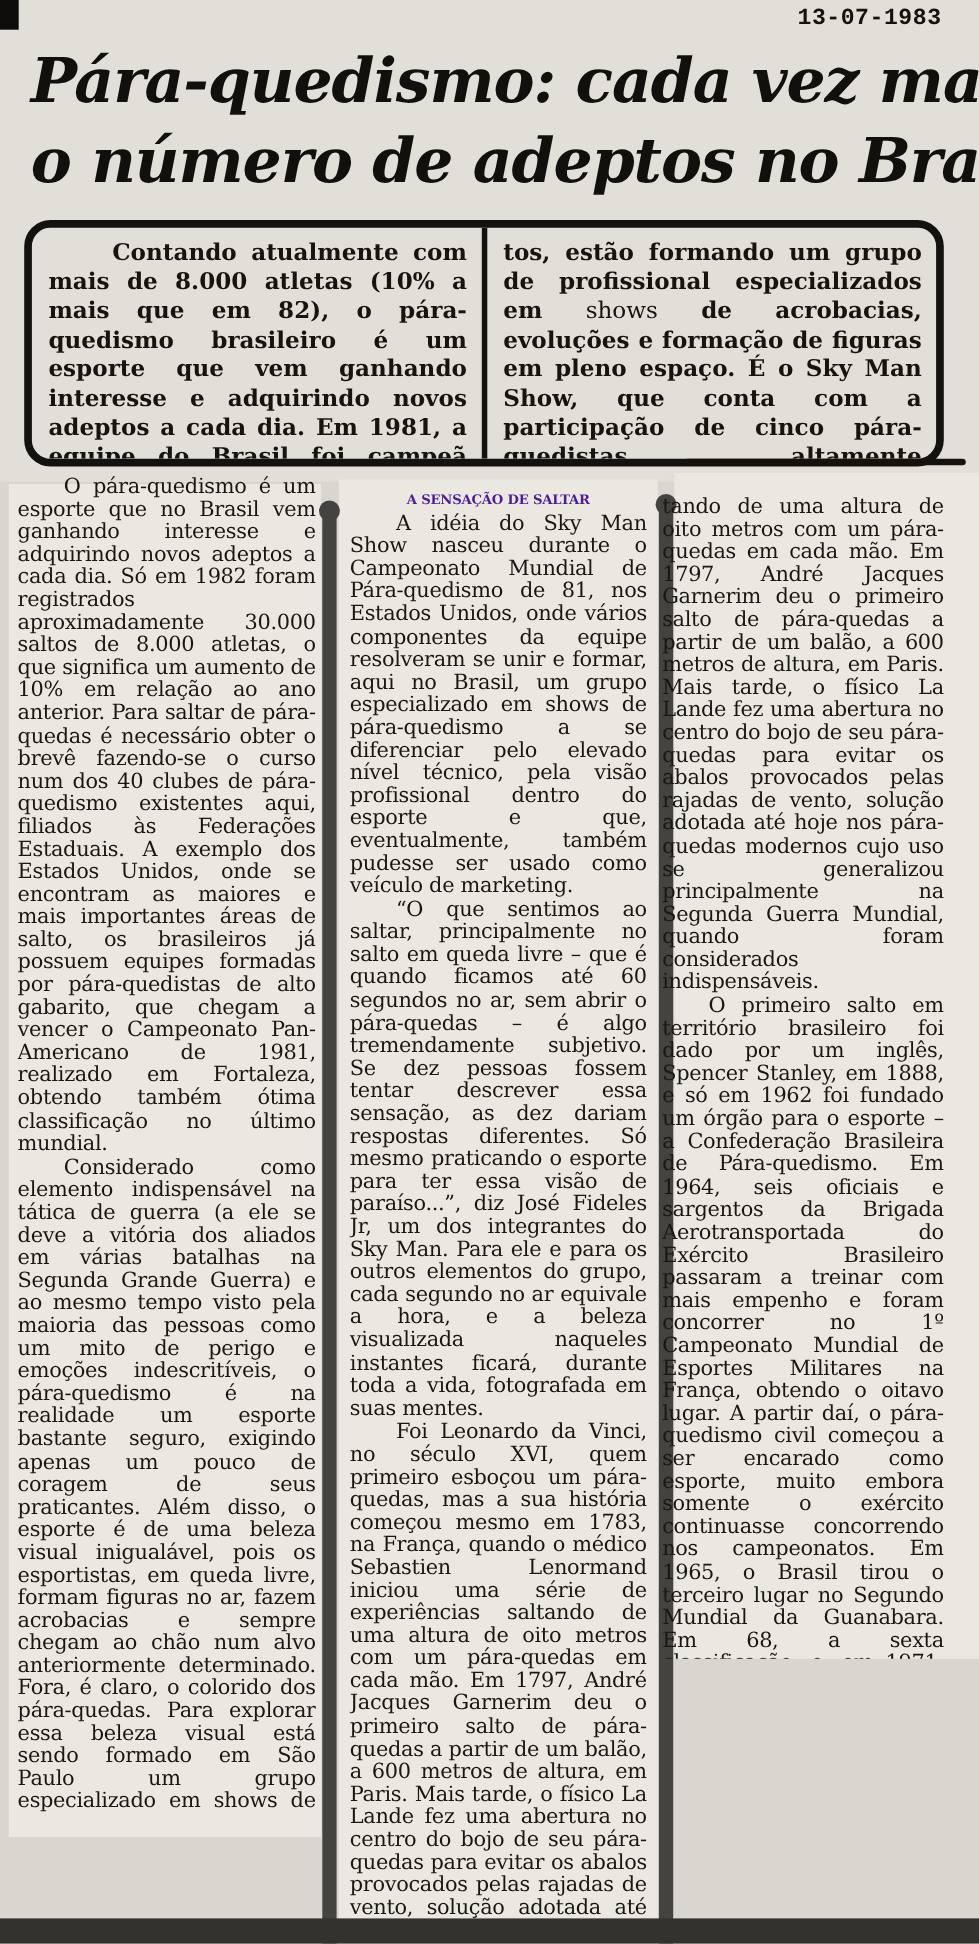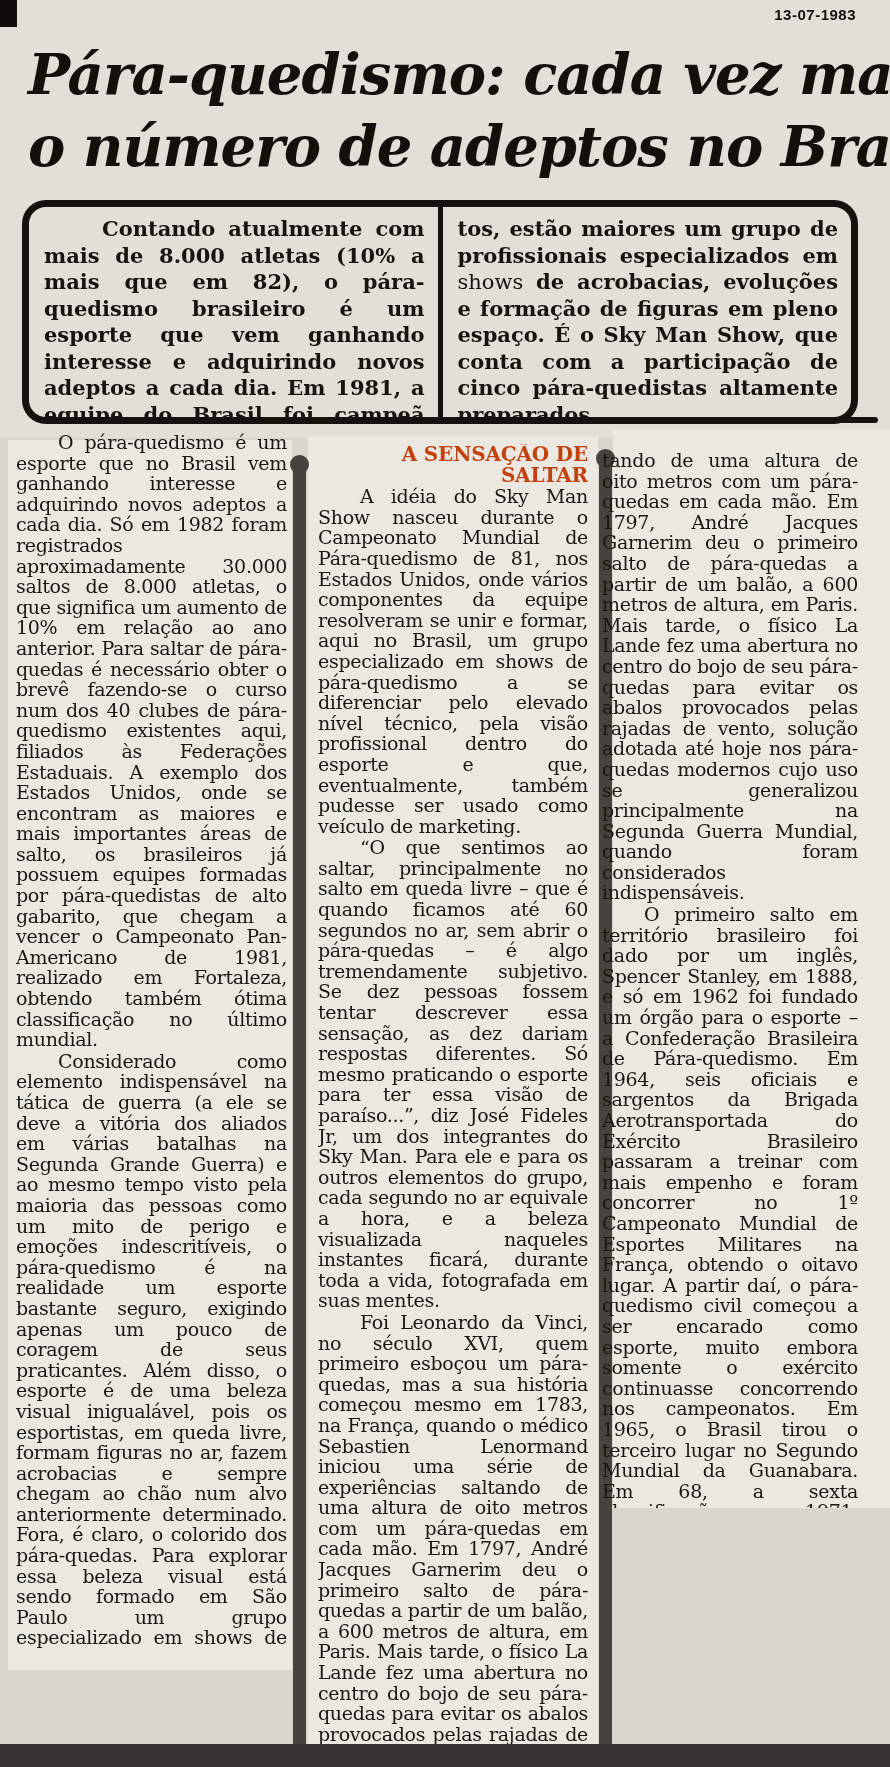--- a/index.html
+++ b/index.html
@@ -7,22 +7,22 @@
        font-family:"DejaVu Serif",serif;}
   .page{position:absolute;left:0;top:0;width:890px;height:1767px;background:#d9d5cf;}
   .topbg{position:absolute;left:0;top:0;width:890px;height:438px;background:#e2dfd9;}
   .colbg{position:absolute;background:#ebe8e2;}
   .colbg.c1{left:8px;top:440px;width:284px;height:1230px;}
   .colbg.c2{left:308px;top:436px;width:290px;height:1312px;}
   .colbg.c3{left:613px;top:430px;width:277px;height:1078px;}
 
   .corner-mark{position:absolute;left:0;top:0;width:17px;height:27px;background:#0e0d0b;}
 
-  .date{position:absolute;top:6px;right:34px;font-family:Liberation Sans, sans-serif;
-        font-weight:bold;font-size:15px;color:#14110e;letter-spacing:0.5px;}
+  .date{position:absolute;top:6px;right:34px;font-family:Liberation Mono, monospace;
+        font-weight:bold;font-size:21px;color:#14110e;letter-spacing:0.5px;}
 
   .headline{position:absolute;left:28px;top:38px;width:832px;color:#12100d;
             font-family:"DejaVu Serif",serif;font-style:italic;font-weight:bold;}
   .headline .hline{font-size:56px;line-height:72px;white-space:nowrap;letter-spacing:-1px;}
 
   .lead-box{position:absolute;left:22px;top:200px;width:836px;height:224px;
             border:7px solid #14120f;border-radius:24px;box-sizing:border-box;
             display:flex;overflow:hidden;}
   .lead-box .bcol{flex:1;padding:9px 13px 6px 15px;font-weight:bold;font-size:21px;
                   line-height:26.5px;text-align:justify;color:#17140f;overflow:hidden;}
@@ -30,22 +30,22 @@
   .lead-box .indented{text-indent:58px;margin:0;}
   .lead-box p{margin:0;}
 
   .col{position:absolute;font-size:19px;line-height:20.6px;text-align:justify;
        color:#1a1712;letter-spacing:-0.3px;overflow:hidden;}
   .col p{margin:0 0 1px 0;text-indent:42px;}
   .col p.noindent{text-indent:0;}
   .col1{left:16px;top:432px;width:271px;height:1216px;}
   .col2{left:318px;top:444px;width:270px;height:1302px;}
   .col3{left:602px;top:450px;width:256px;height:1058px;}
-  .section-heading{font-weight:bold;font-size:20px;letter-spacing:-0.2px;margin:0 0 7px 0;
-                   text-align:right;color:#c2410c;}
+  .section-heading{font-weight:bold;font-size:12px;letter-spacing:-0.2px;margin:0 0 7px 0;
+                   text-align:center;color:#4c1d95;}
 
   .vbar{position:absolute;width:13px;background:#454340;}
   .vbar::before{content:"";position:absolute;left:-3px;top:-7px;width:19px;height:19px;
                 border-radius:50%;background:#454340;}
   .vbar.b1{left:293px;top:462px;height:1305px;}
   .vbar.b2{left:599px;top:456px;height:1311px;}
 
   .col3-rule{position:absolute;left:622px;top:417px;width:256px;height:6px;
              background:#15120e;border-radius:3px;}
   .bottom-bar{position:absolute;left:0;top:1744px;width:890px;height:23px;background:#34322f;}
@@ -67,21 +67,21 @@
   <div class="headline">
     <div class="hline">Pára-quedismo: cada vez maior</div>
     <div class="hline">o número de adeptos no Brasil</div>
   </div>
 
   <div class="lead-box">
     <div class="bcol leftc">
       <p class="indented">Contando atualmente com mais de 8.000 atletas (10% a mais que em 82), o pára-quedismo brasileiro é um esporte que vem ganhando interesse e adquirindo novos adeptos a cada dia. Em 1981, a equipe do Brasil foi campeã Pan-Americano em Fortaleza (CE) e, agora, esses mesmos elemen-</p>
     </div>
     <div class="bcol">
-      <p><span>tos, estão maiores um grupo de profissionais especializados em </span><b>shows</b><span> de acrobacias, evoluções e formação de figuras em pleno espaço. É o Sky Man Show, que conta com a participação de cinco pára-quedistas altamente preparados.</span></p>
+      <p><span>tos, estão formando um grupo de profissional especializados em </span><b>shows</b><span> de acrobacias, evoluções e formação de figuras em pleno espaço. É o Sky Man Show, que conta com a participação de cinco pára-quedistas altamente preparados.</span></p>
     </div>
   </div>
 
   <div class="col col1">
     <p>O pára-quedismo é um esporte que no Brasil vem ganhando interesse e adquirindo novos adeptos a cada dia. Só em 1982 foram registrados aproximadamente 30.000 saltos de 8.000 atletas, o que significa um aumento de 10% em relação ao ano anterior. Para saltar de pára-quedas é necessário obter o brevê fazendo-se o curso num dos 40 clubes de pára-quedismo existentes aqui, filiados às Federações Estaduais. A exemplo dos Estados Unidos, onde se encontram as maiores e mais importantes áreas de salto, os brasileiros já possuem equipes formadas por pára-quedistas de alto gabarito, que chegam a vencer o Campeonato Pan-Americano de 1981, realizado em Fortaleza, obtendo também ótima classificação no último mundial.</p>
     <p>Considerado como elemento indispensável na tática de guerra (a ele se deve a vitória dos aliados em várias batalhas na Segunda Grande Guerra) e ao mesmo tempo visto pela maioria das pessoas como um mito de perigo e emoções indescritíveis, o pára-quedismo é na realidade um esporte bastante seguro, exigindo apenas um pouco de coragem de seus praticantes. Além disso, o esporte é de uma beleza visual inigualável, pois os esportistas, em queda livre, formam figuras no ar, fazem acrobacias e sempre chegam ao chão num alvo anteriormente determinado. Fora, é claro, o colorido dos pára-quedas. Para explorar essa beleza visual está sendo formado em São Paulo um grupo especializado em shows de pára-quedismo, o Sky Man Show. Integrado por campeões pan-americanos e alguns recordistas mundiais, o grupo destaca-se principalmente pela técnica e pelo alto profissionalismo de seus elementos.</p>
   </div>
 
   <div class="vbar b1"></div>
 

